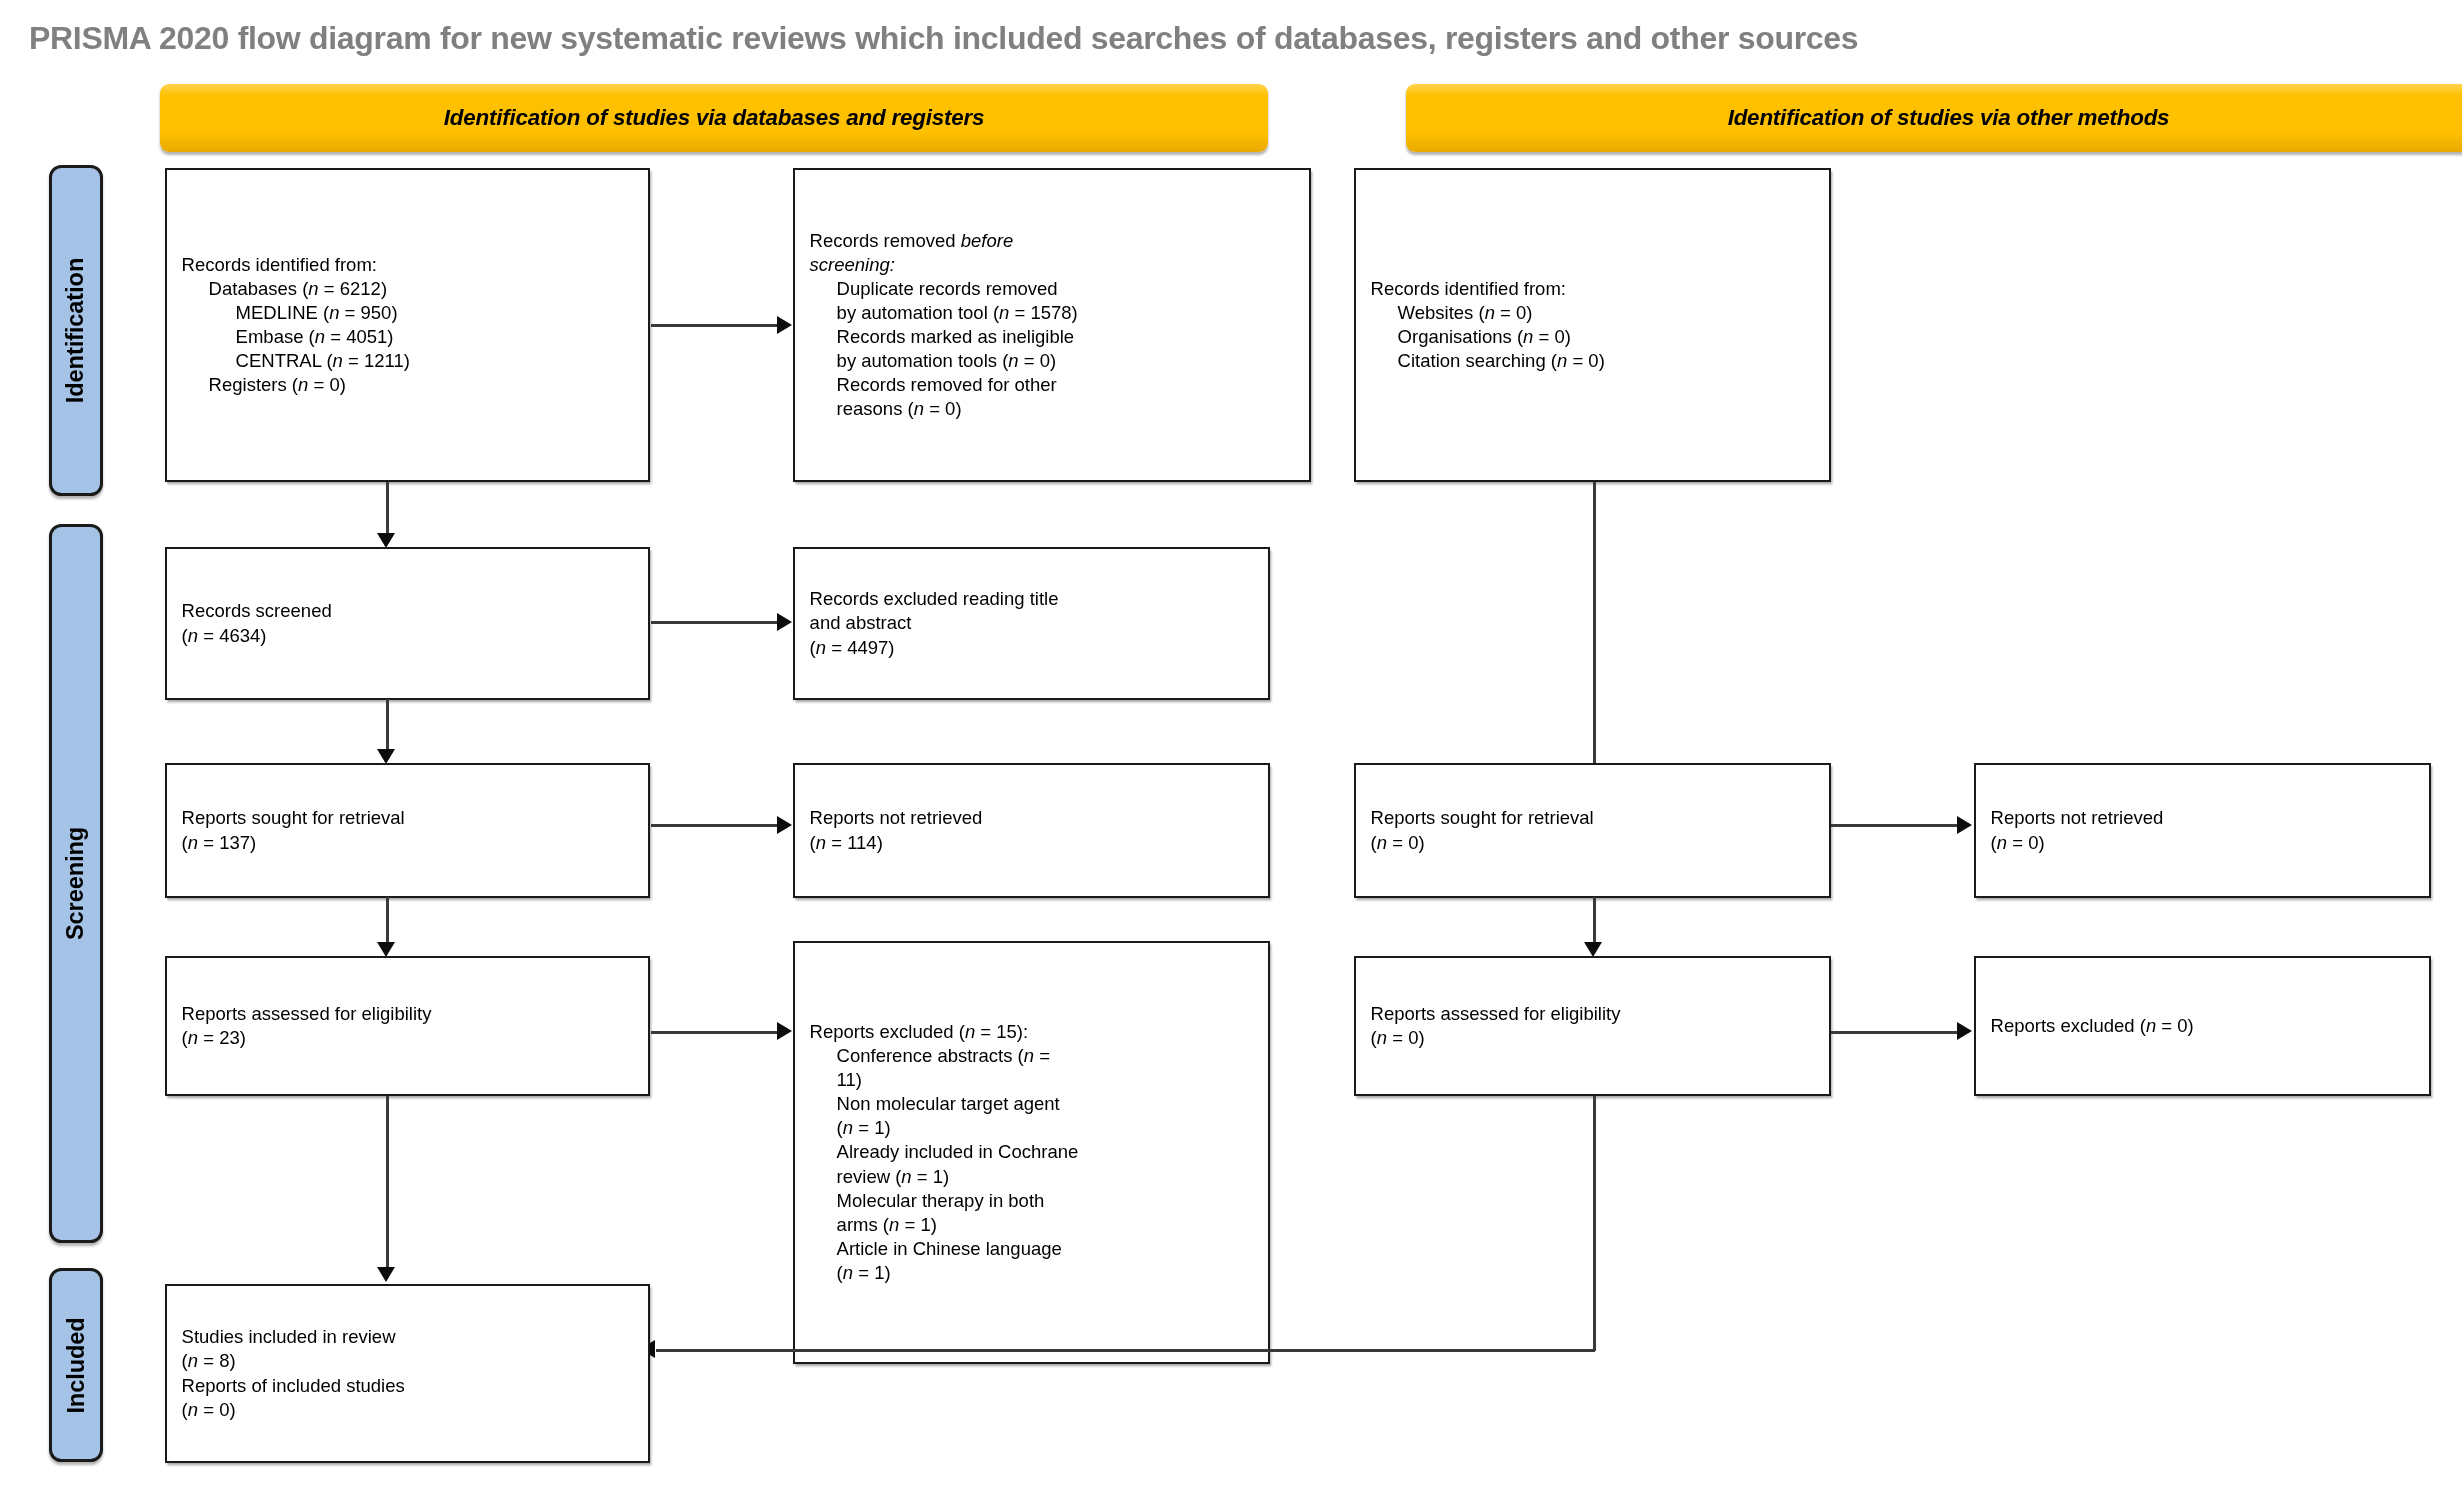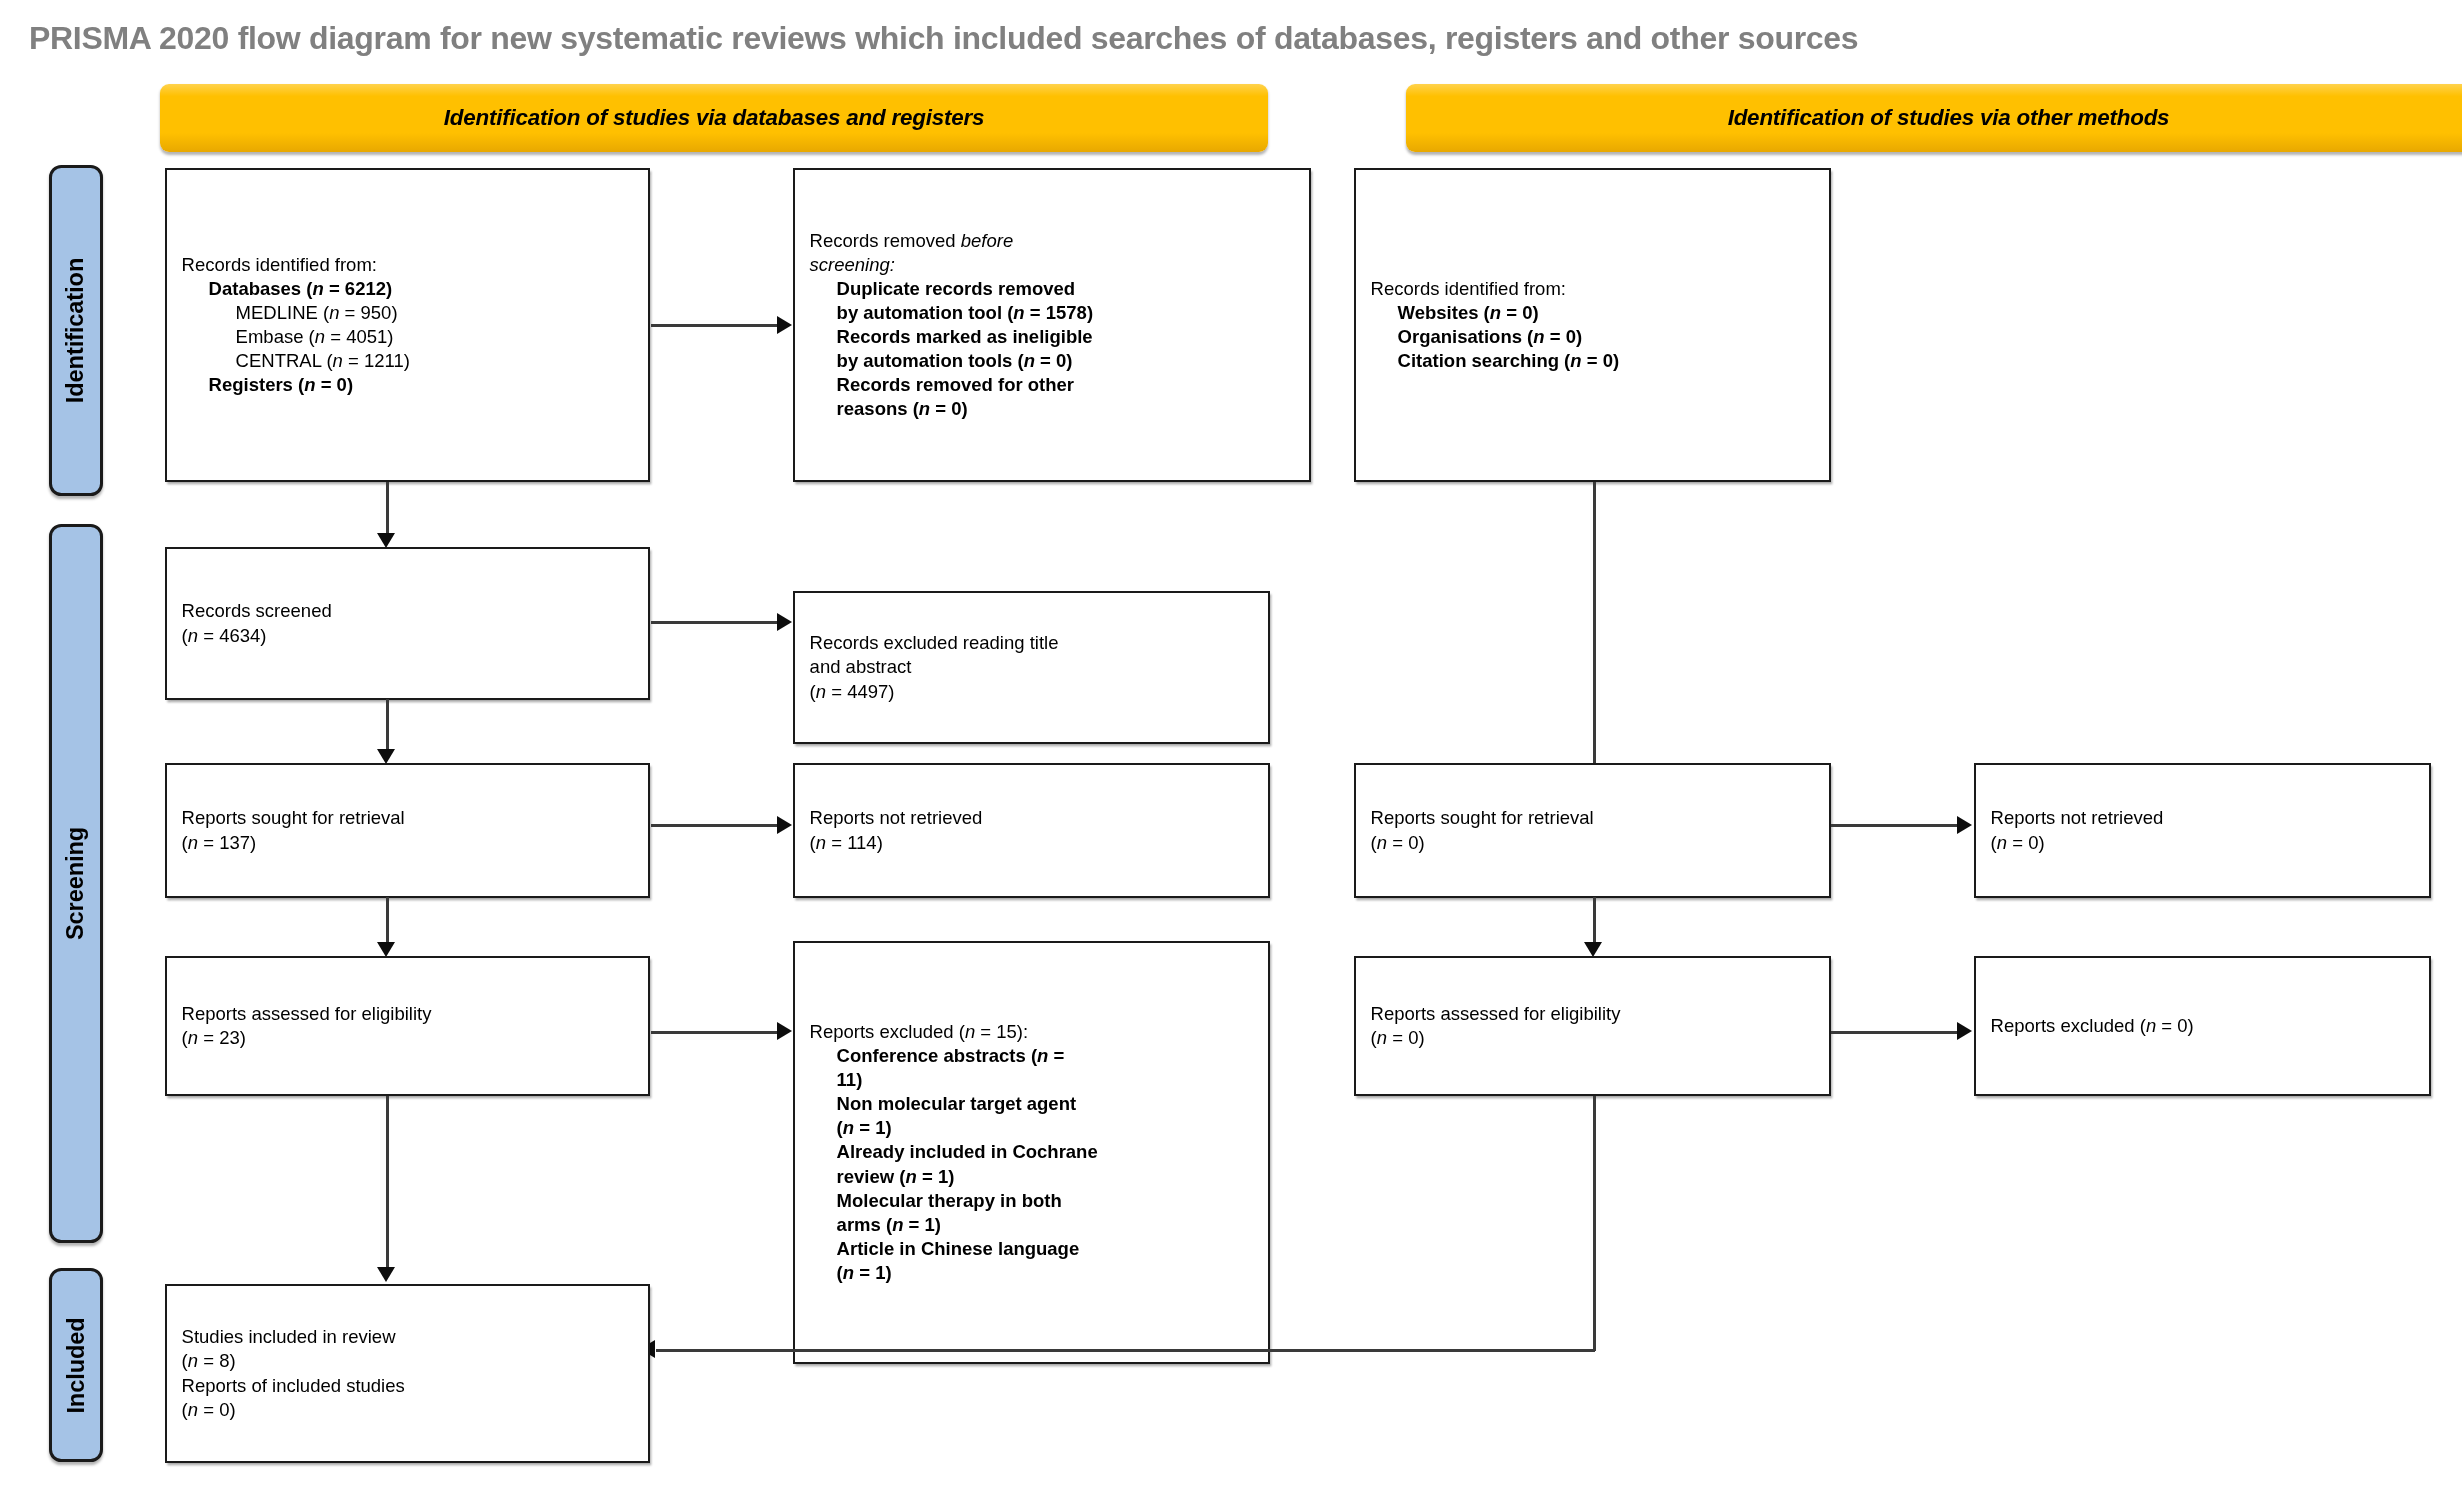--- a/index.html
+++ b/index.html
@@ -43,21 +43,21 @@
     border:2.2px solid #1A1A1A;
     box-shadow:2.2px 2.8px 2.2px rgba(0,0,0,.32);
     box-sizing:border-box;
     display:flex;align-items:center;
   }
   .node .body{
     padding:0 14.6px;width:100%;
     font-size:18.5px;line-height:1.30;color:#000;
   }
   .node .ln{display:block;white-space:pre-wrap;}
-  .ind1{padding-left:27px;font-weight:bold;}
+  .ind1{padding-left:27px;}
   .ind2{padding-left:54px;}
   .node i{font-style:italic;}
 
   
   .ln-h,.ln-v{position:absolute;background:#3A3A3A;}
   .ln-h{height:2.8px;}
   .ln-v{width:2.8px;}
   .ah-right,.ah-down,.ah-left{position:absolute;width:0;height:0;}
   .ah-right{border-top:9.5px solid transparent;border-bottom:9.5px solid transparent;border-left:15.7px solid #0D0D0D;}
   .ah-left {border-top:9.5px solid transparent;border-bottom:9.5px solid transparent;border-right:15.7px solid #0D0D0D;}
@@ -129,21 +129,21 @@
   <div class="ln-v" style="left:1593px;top:482px;height:297px;"></div>
   <div class="ah-down" style="left:1584px;top:763px;"></div>
 
   <div class="node" style="left:165px;top:547px;width:485px;height:153px;">
     <div class="body">
         <span class="ln">Records screened</span>
         <span class="ln">(<i>n</i> = 4634)</span>
       </div>
   </div>
 
-  <div class="node" style="left:793px;top:547px;width:477px;height:153px;margin-top:44px;">
+  <div class="node" style="left:793px;top:547px;width:477px;height:153px;">
     <div class="body">
         <span class="ln">Records excluded reading title</span>
         <span class="ln">and abstract</span>
         <span class="ln">(<i>n</i> = 4497)</span>
       </div>
   </div>
 
   <div class="ln-h" style="left:651px;top:621px;width:126px;"></div>
   <div class="ah-right" style="left:777px;top:613px;"></div>
 

